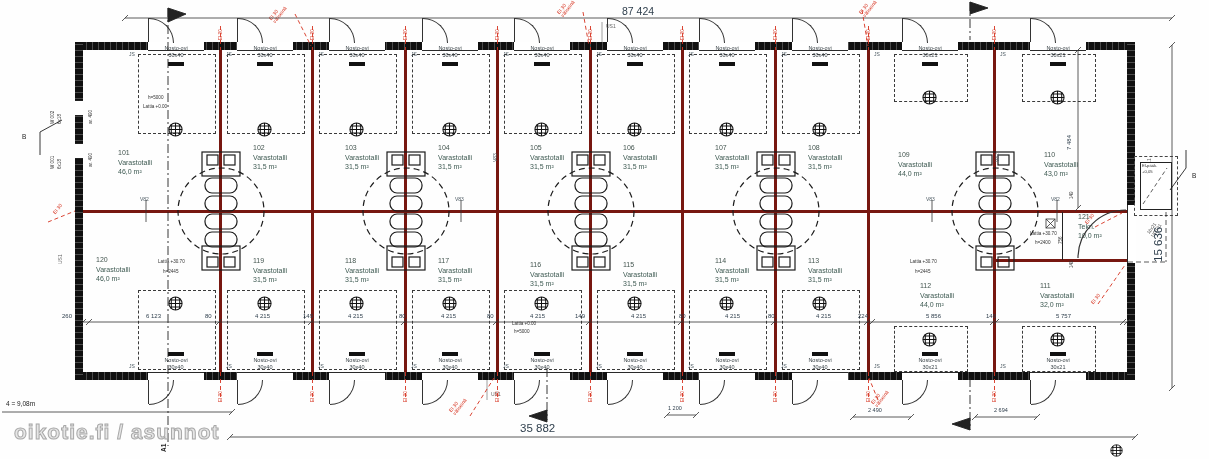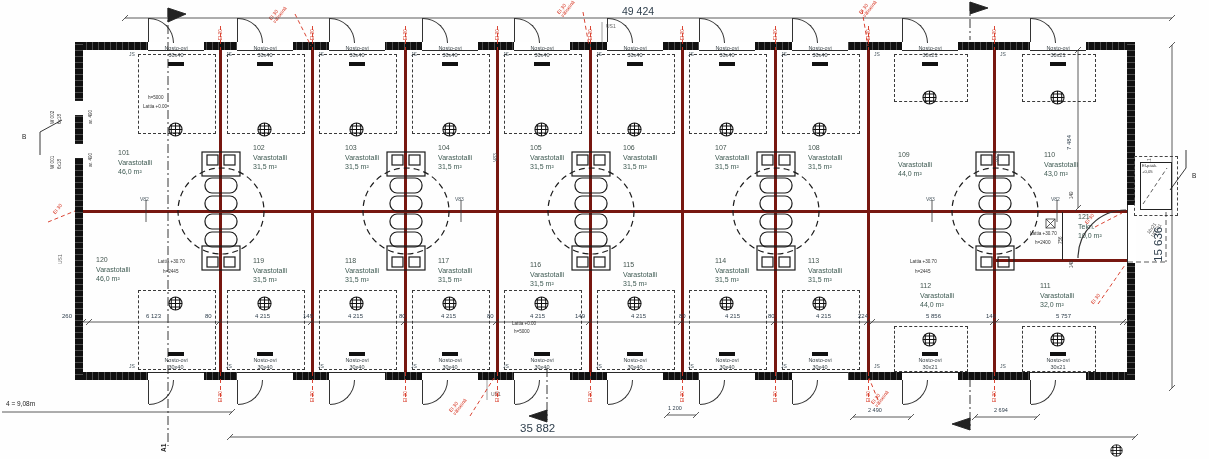--- a/index.html
+++ b/index.html
@@ -510,21 +510,21 @@
       <div class="abs tiny rot" style="left: 57px; top: 169px;">6x18</div>
       <div class="abs tiny rot" style="left: 88px; top: 167px;">ar. 490</div>
       <div class="abs " style="left: 1134px; top: 156px; width: 42px; height: 58px; border: 1px dashed rgb(68, 68, 68);"></div>
       <div class="abs " style="left: 1140px; top: 162px; width: 30px; height: 46px; border: 1px solid rgb(34, 34, 34); background: rgb(255, 255, 255);"></div>
       <div class="abs tiny" style="left: 1142px; top: 163px; font-size: 4.2px;">El-pääk.</div>
       <div class="abs tiny" style="left: 1142px; top: 169px; font-size: 4.2px;">+0,05</div>
       <div class="abs tiny" style="left: 1146px; top: 232px; transform: rotate(-55deg); transform-origin: left top;">10x21<br>UO101</div>
       <div class="abs tiny rot" style="left: 1069px; top: 199px;">149</div>
       <div class="abs tiny rot" style="left: 1069px; top: 268px;">149</div>
       <div class="abs tiny rot" style="left: 1058px; top: 244px;">756</div>
-      <div class="abs dimbig" style="left: 622px; top: 5px;">49 424</div>
+      <div class="abs dimbig" style="left: 622px; top: 5px;">87 424</div>
       <div class="abs dimbig" style="left: 520px; top: 422px; font-size: 11.5px;">35 882</div>
       <div class="abs dimbig rot" style="left: 1152px; top: 262px; font-size: 11.5px;">15 636</div>
       <div class="abs dim rot" style="left: 1066px; top: 150px;">7 484</div>
       <div class="abs dim" style="left: 62px; top: 313px;">260</div>
       <div class="abs dim" style="left: 146px; top: 313px;">6 123</div>
       <div class="abs dim" style="left: 205px; top: 313px;">80</div>
       <div class="abs dim" style="left: 255px; top: 313px;">4 215</div>
       <div class="abs dim" style="left: 303px; top: 313px;">149</div>
       <div class="abs dim" style="left: 348px; top: 313px;">4 215</div>
       <div class="abs dim" style="left: 399px; top: 313px;">80</div>
@@ -673,13 +673,14 @@
             <line x1="470" y1="416" x2="494" y2="378"></line>
             <line x1="878" y1="400" x2="869" y2="378"></line>
             <line x1="48" y1="222" x2="75" y2="211"></line>
             <line x1="1095" y1="227" x2="1122" y2="213"></line>
             <line x1="1098" y1="304" x2="1125" y2="265"></line>
           </g>
         </svg>
       </div>
     </div>
   <div class="abs scalenote" style="left:6px;top:400px;">4 = 9,08m</div>
+  <div class="watermark">oikotie.fi / asunnot</div>
 </div>
 
 </body></html>

